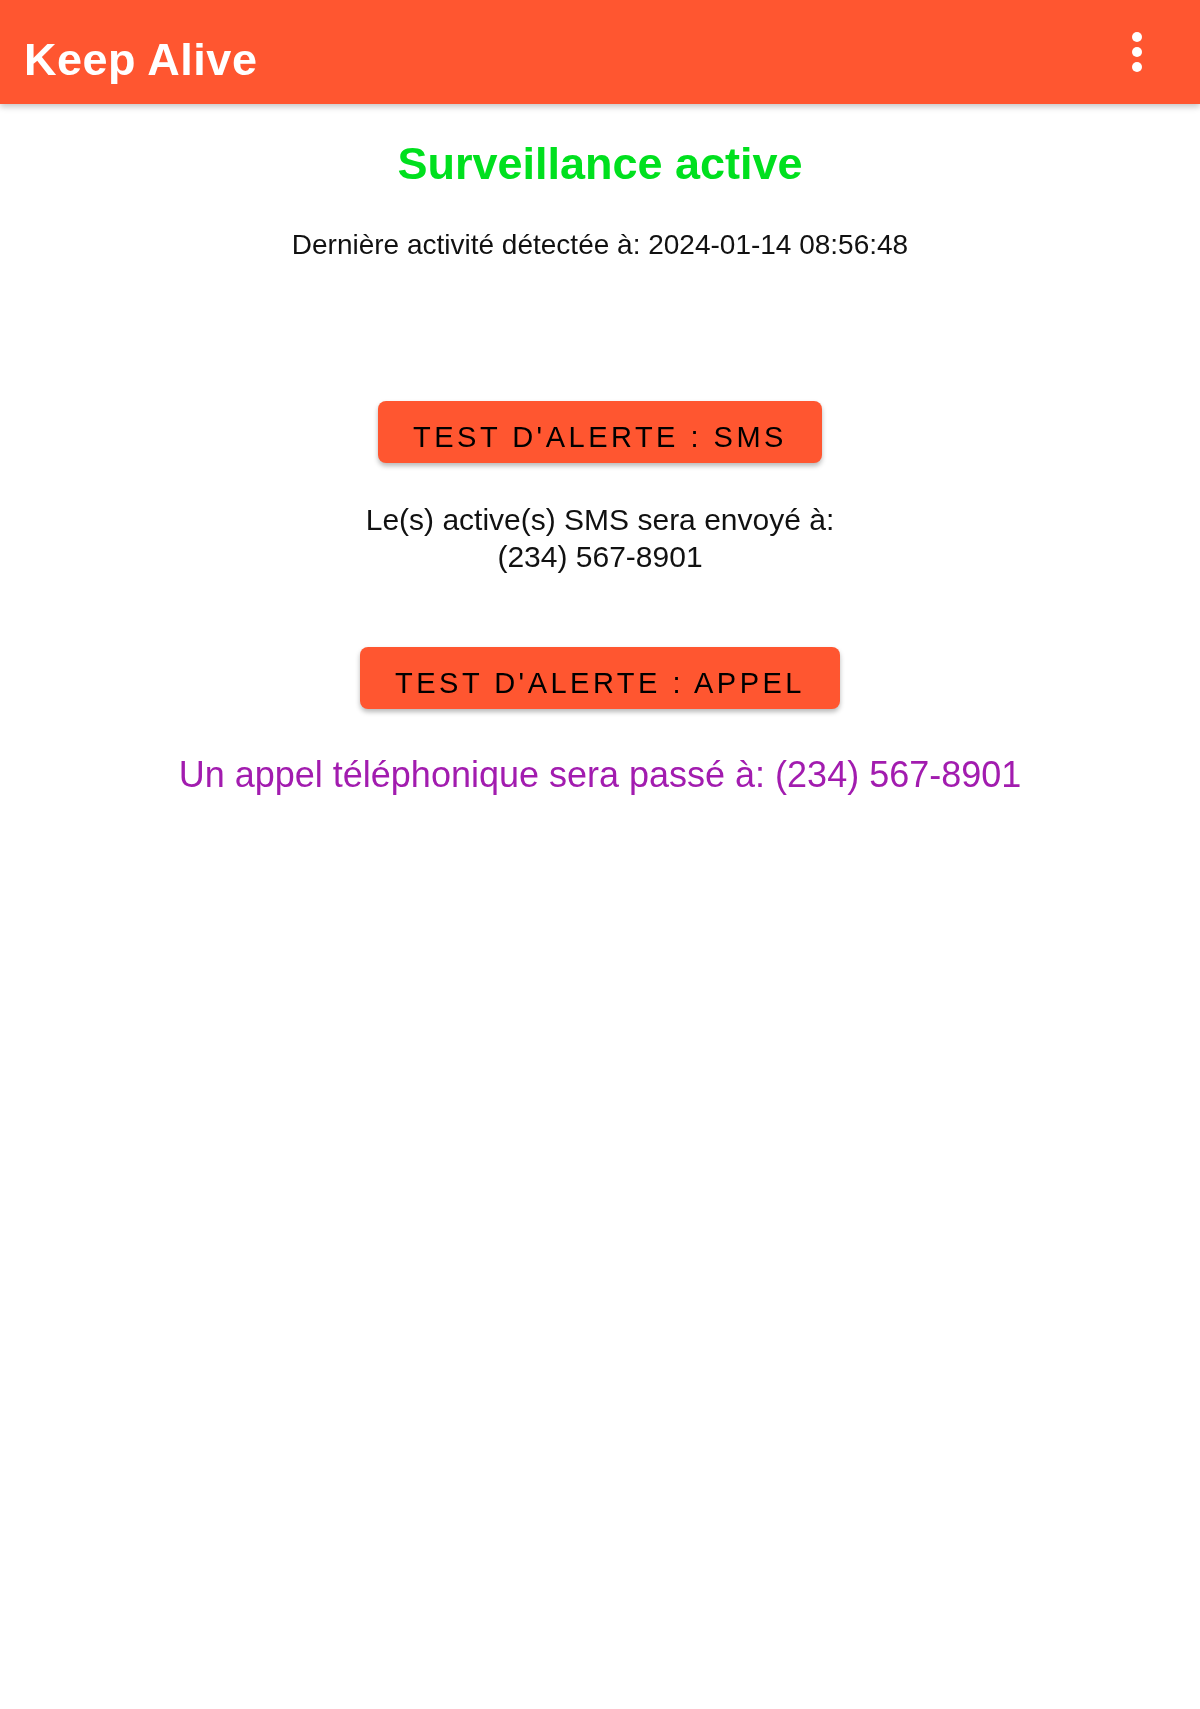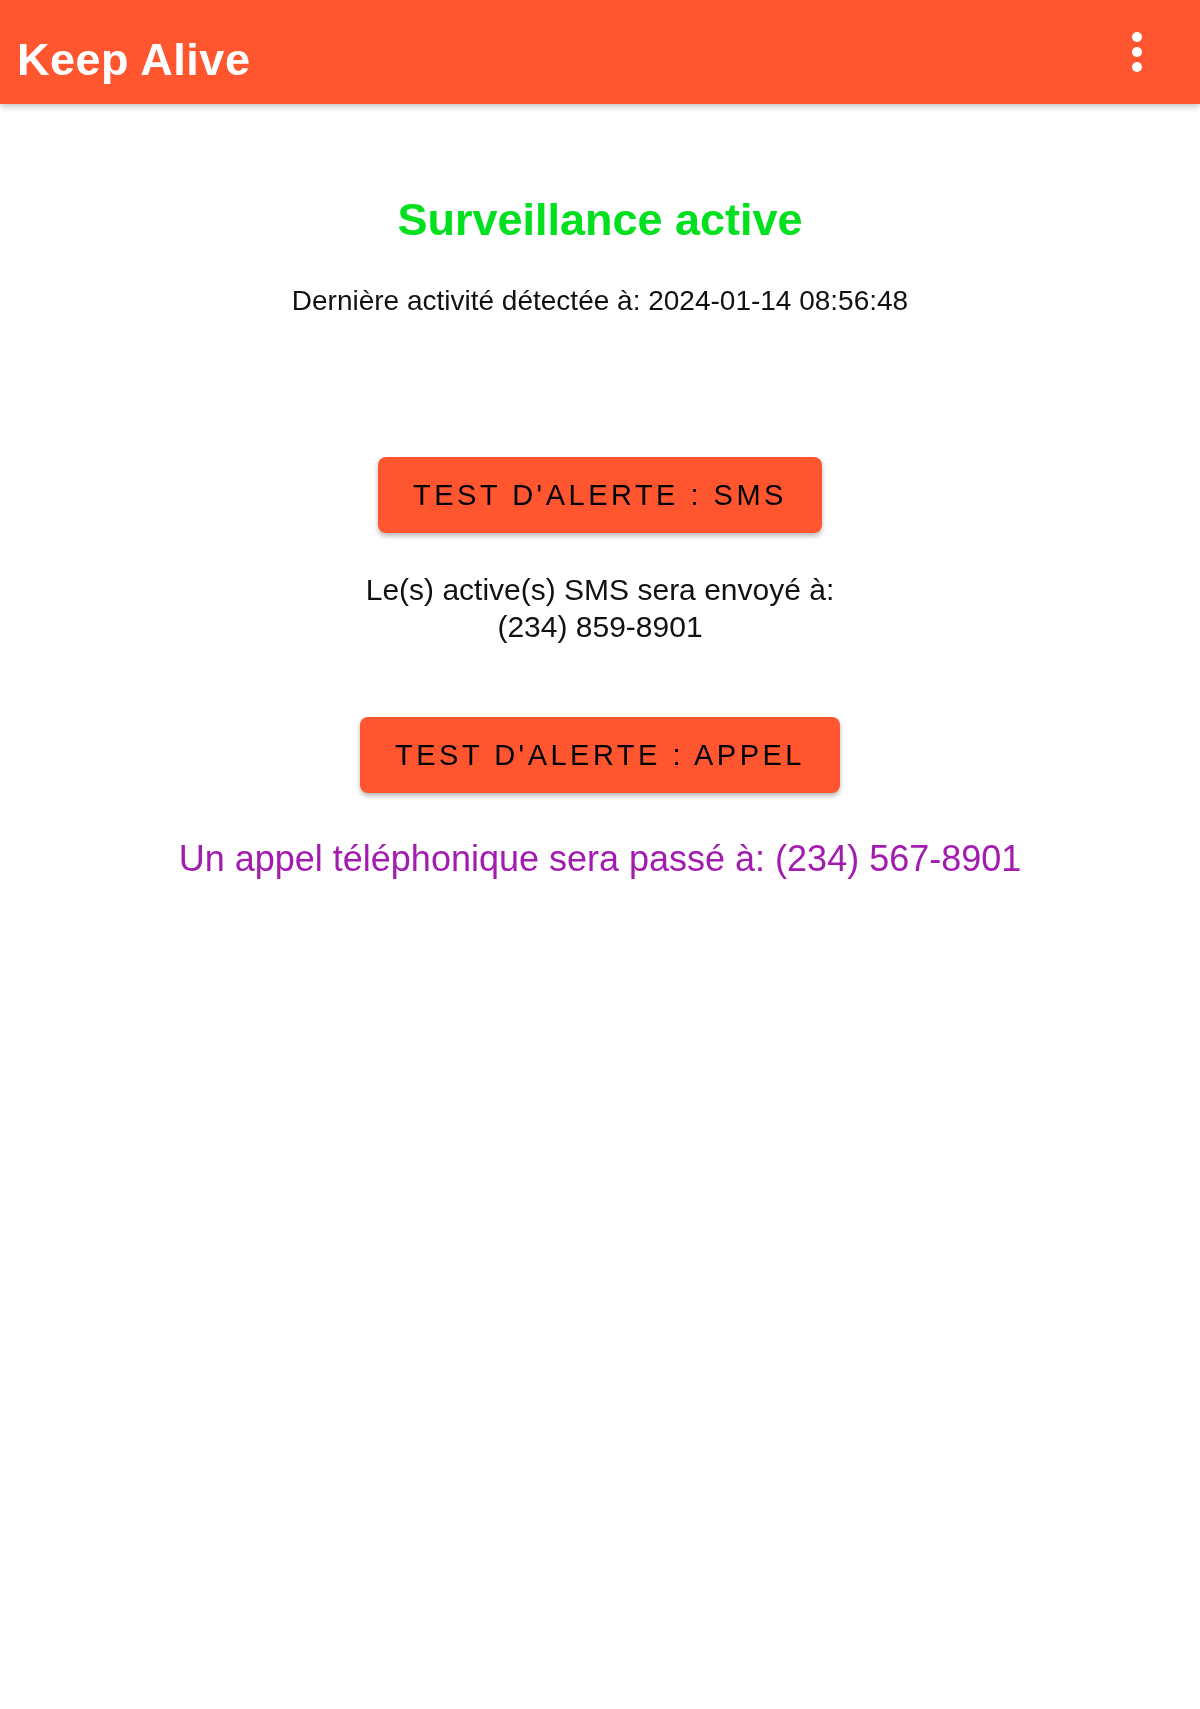--- a/index.html
+++ b/index.html
@@ -9,21 +9,21 @@
     background: #ffffff;
     font-family: "Liberation Sans", sans-serif;
     overflow: hidden;
   }
 
   
   .appbar {
     width: 1200px; height: 104px;
     background: #FF5630;
     display: flex; align-items: center;
-    padding: 0 50px 0 17px;
+    padding: 0 50px 0 24px;
     box-shadow: 0 3px 6px rgba(0,0,0,0.22);
     position: relative;
   }
   .appbar-title {
     margin: 0;
     color: #ffffff;
     font-size: 45px;
     font-weight: bold;
     letter-spacing: 0.5px;
     padding-top: 16px;       
@@ -40,41 +40,41 @@
   .overflow-btn .dot {
     width: 10px; height: 10px;
     border-radius: 50%;
     background: #ffffff;
   }
 
   
   main { text-align: center; }
 
   .status-heading {
-    margin: 92px 0 0 0;
+    margin: 36px 0 0 0;
     font-size: 45px;
     line-height: 48px;
     font-weight: bold;
     color: #00E01E;
   }
 
   .activity-info {
     margin-top: 40px;
     font-size: 28px;
     line-height: 33px;
     color: #111111;
   }
 
   .mbtn {
     display: inline-block;
     background: #FF5630;
     color: #000000;
     border: none;
     border-radius: 8px;
-    height: 76px;
+    height: 62px;
     line-height: 72px;
     padding: 0 35px;
     font-family: inherit;
     font-size: 29px;
     font-weight: 500;
     letter-spacing: 3.5px;
     box-shadow: 0 3px 5px rgba(0,0,0,0.28);
     cursor: pointer;
     white-space: nowrap;
   }
@@ -111,21 +111,21 @@
   <h2 class="status-heading">Surveillance active</h2>
 
   <div class="activity-info">
     <div>Dernière activité détectée à: 2024-01-14 08:56:48</div>
   </div>
 
   <div>
     <button class="mbtn btn-sms">TEST D'ALERTE : SMS</button>
     <div class="sms-info">
       <div>Le(s) active(s) SMS sera envoyé à:</div>
-      <div>(234) 859-8901</div>
+      <div>(234) 567-8901</div>
     </div>
   </div>
 
   <div>
     <button class="mbtn btn-call">TEST D'ALERTE : APPEL</button>
     <div class="call-info">Un appel téléphonique sera passé à: (234) 567-8901</div>
   </div>
 
 </main>
 

